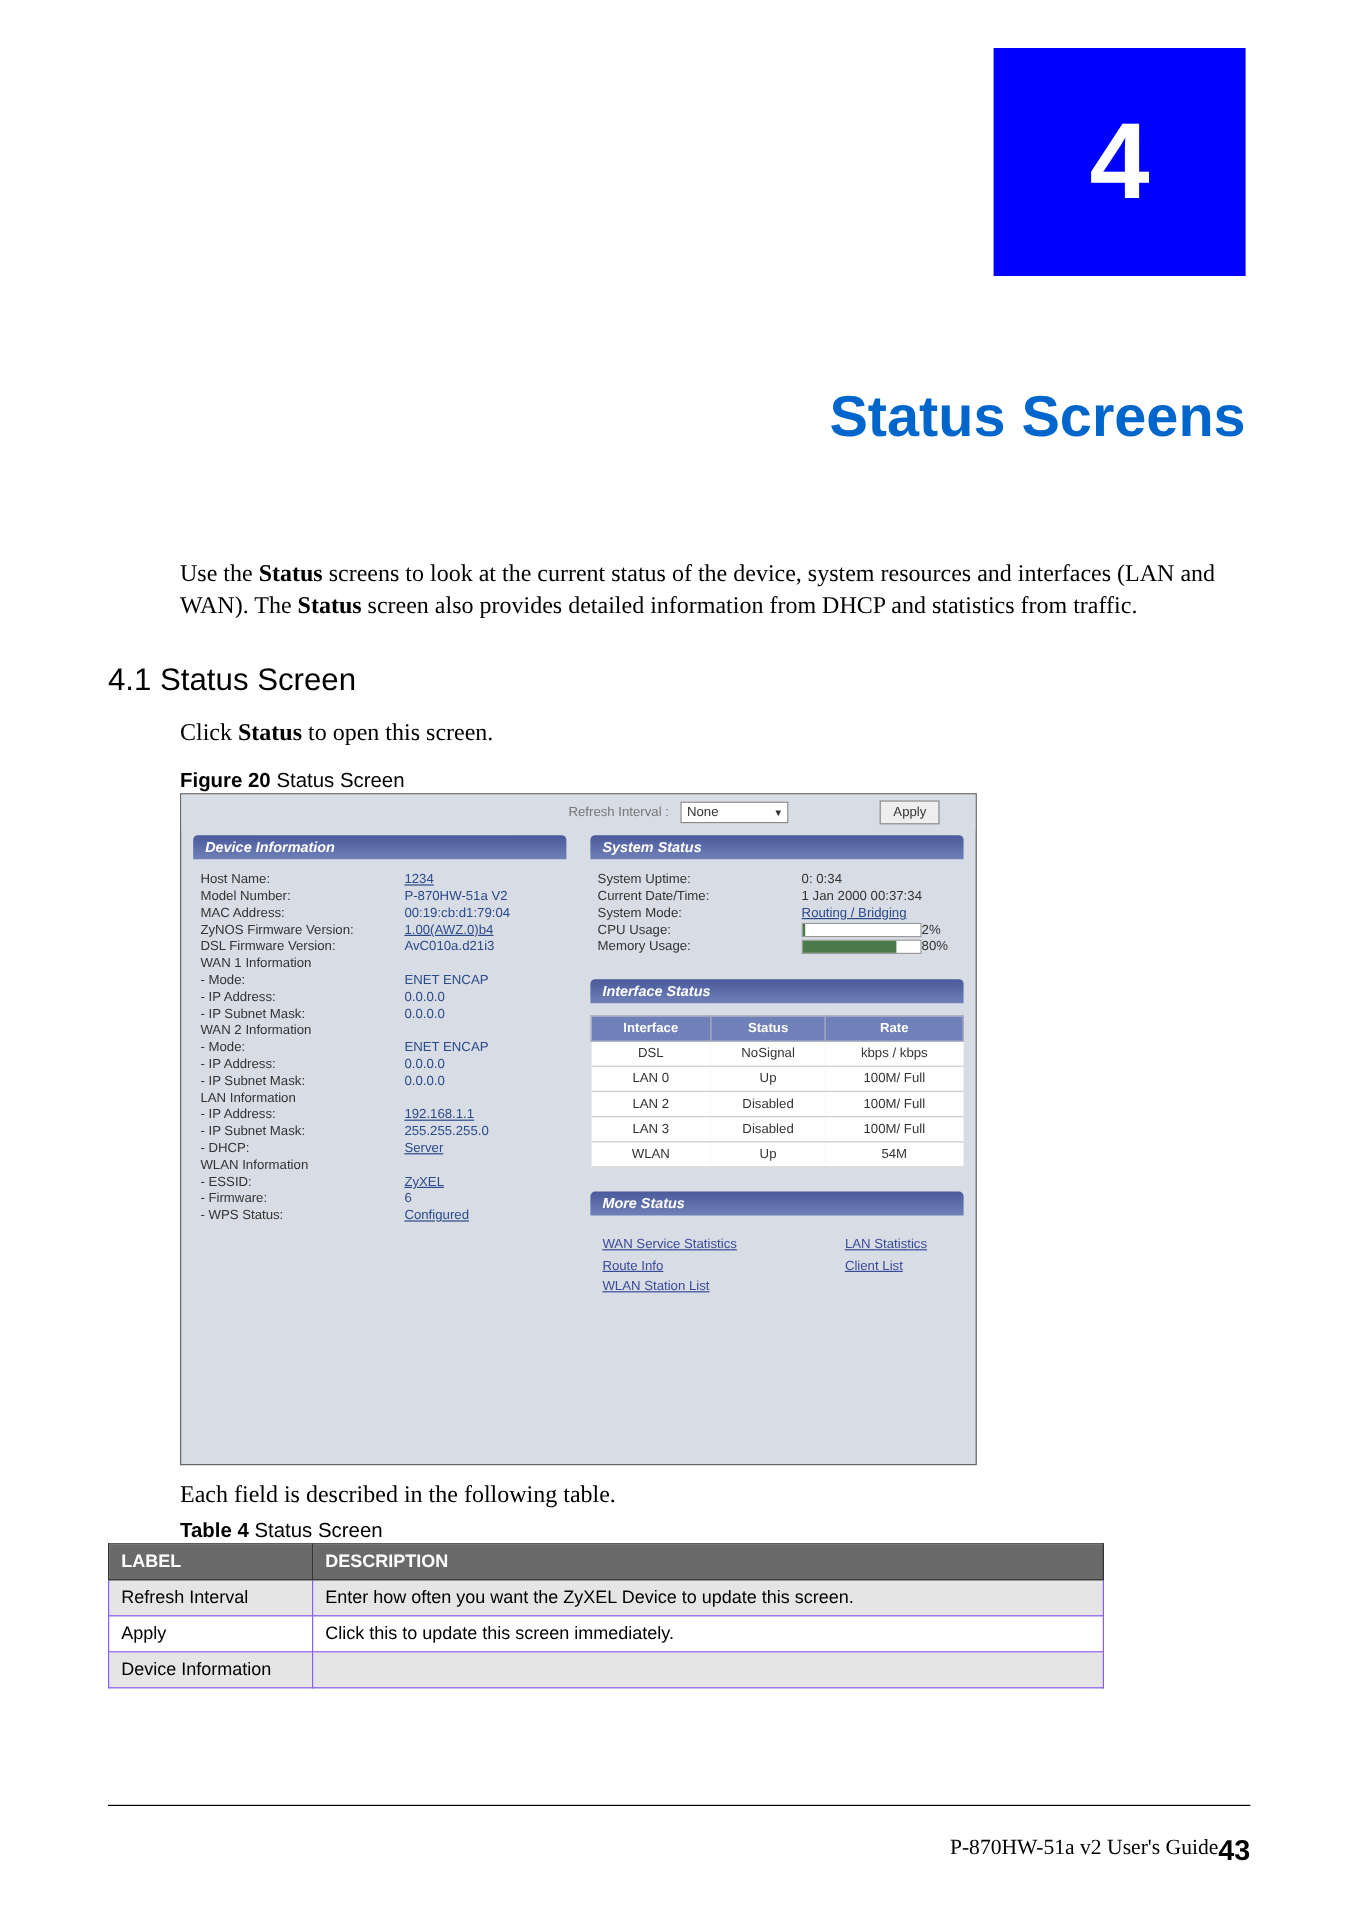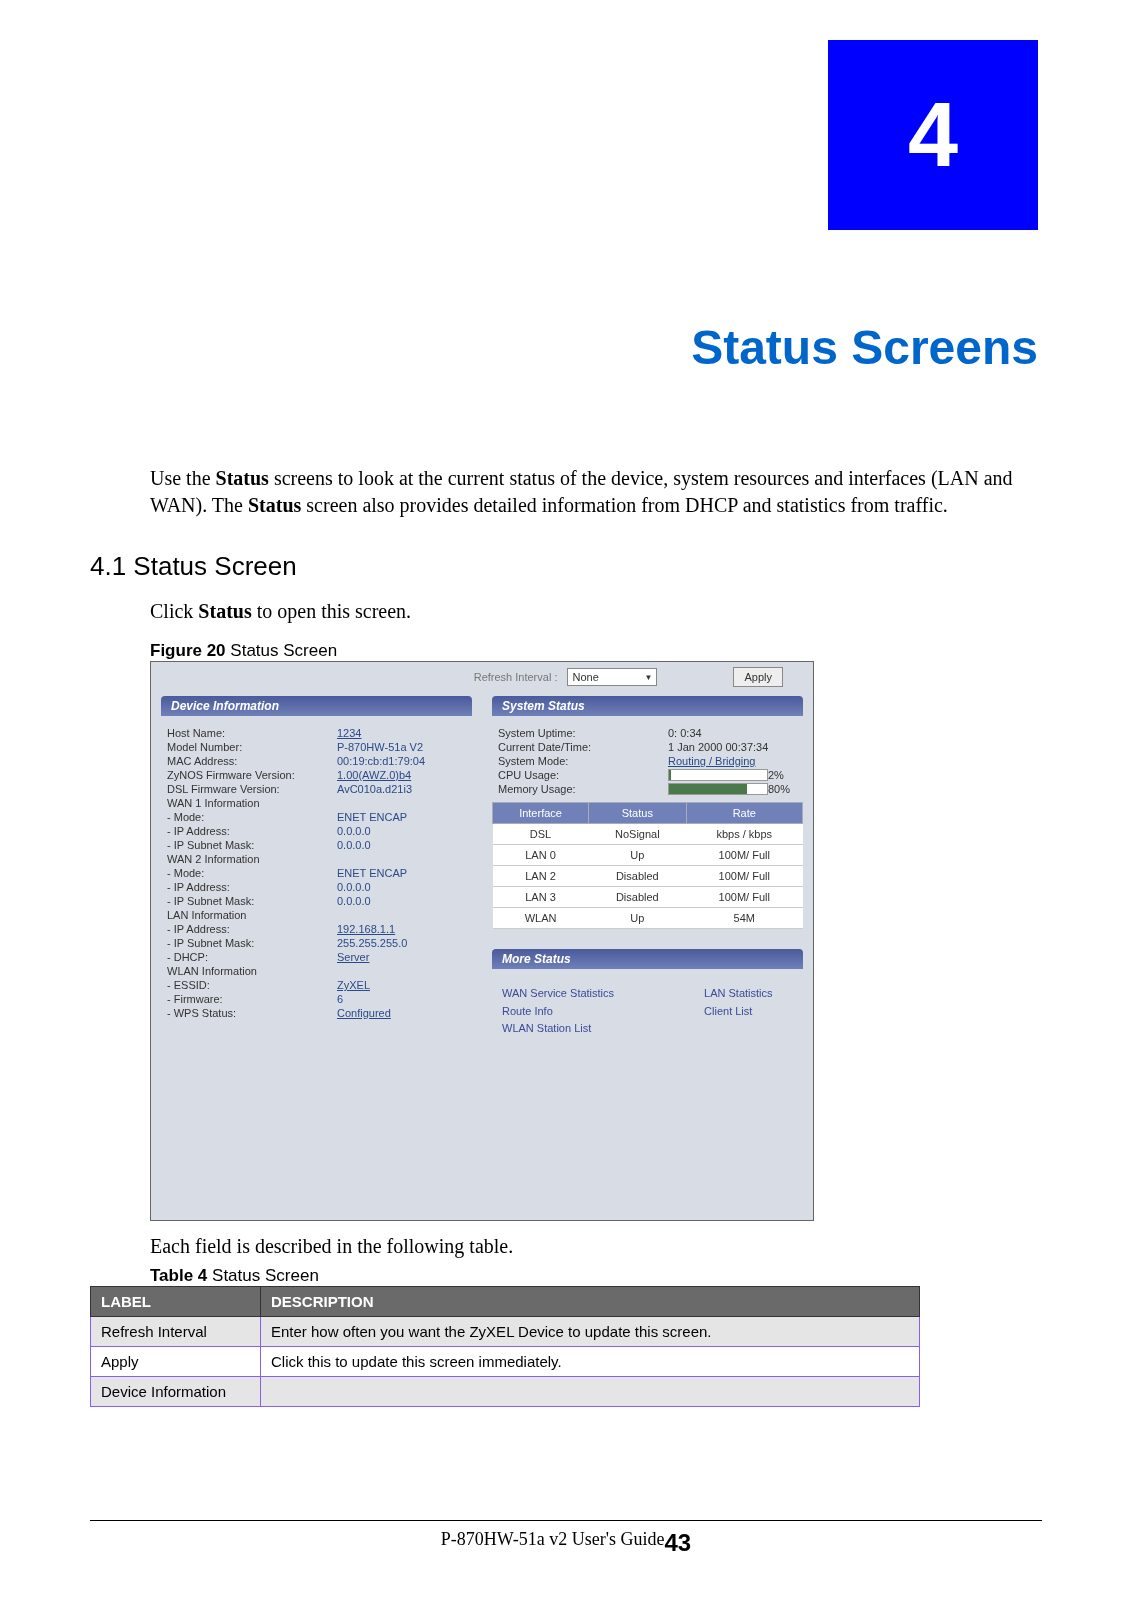--- a/index.html
+++ b/index.html
@@ -147,37 +147,38 @@
     .bar .fill { position: absolute; left: 0; top: 0; bottom: 0; background: #4a7a4a; }
     .ss-table {
       width: 100%;
       border-collapse: collapse;
       margin-top: 6px;
       font-size: 11px;
     }
     .ss-table th {
       background: #7080b8;
       color: #fff;
-      font-weight: normal;
+      font-weight: bold;
       padding: 4px 6px;
       border: 1px solid #aab;
     }
     .ss-table td {
       background: #fff;
       padding: 4px 6px;
       text-align: center;
       border-bottom: 1px solid #ccc;
     }
     .more-links {
       display: flex;
       gap: 90px;
       padding: 6px 10px;
     }
     .more-links a {
       color: #3a4a9a;
+      text-decoration: underline;
       display: block;
       font-size: 11px;
       line-height: 1.6;
     }
     
     .desc-text {
       margin-left: 60px;
       font-size: 20px;
       margin-bottom: 8px;
     }
@@ -201,23 +202,23 @@
       vertical-align: top;
     }
     .desc-table tr.alt td { background: #e5e5e5; }
     
     .footer {
       position: absolute;
       bottom: 40px;
       left: 90px;
       right: 86px;
       border-top: 1.5px solid #000;
-      padding-top: 8px;
-      display: flex;
-      justify-content: center;
+      padding-top: 24px;
+      display: flex;
+      justify-content: flex-end;
       font-size: 18px;
       font-family: "Times New Roman", Times, serif;
     }
     .footer .pn {
       font-family: Arial, Helvetica, sans-serif;
       font-weight: bold;
       font-size: 24px;
     }
   </style>
 </head>
@@ -358,20 +359,21 @@
           <span>2%</span>
         </div>
       <div class="kv-row">
           <span class="k">Memory Usage:</span>
           <span class="bar">
             <span class="fill" style="width:80%"></span>
           </span> 
           <span>80%</span>
         </div>
 
+      <div class="ss-panel-header" style="margin-top:20px">Interface Status</div>
       <table class="ss-table">
         <thead>
             <tr>
           <th>Interface</th>
           <th>Status</th>
           <th>Rate</th>
         </tr>
           </thead>
         <tbody>
           <tr>

